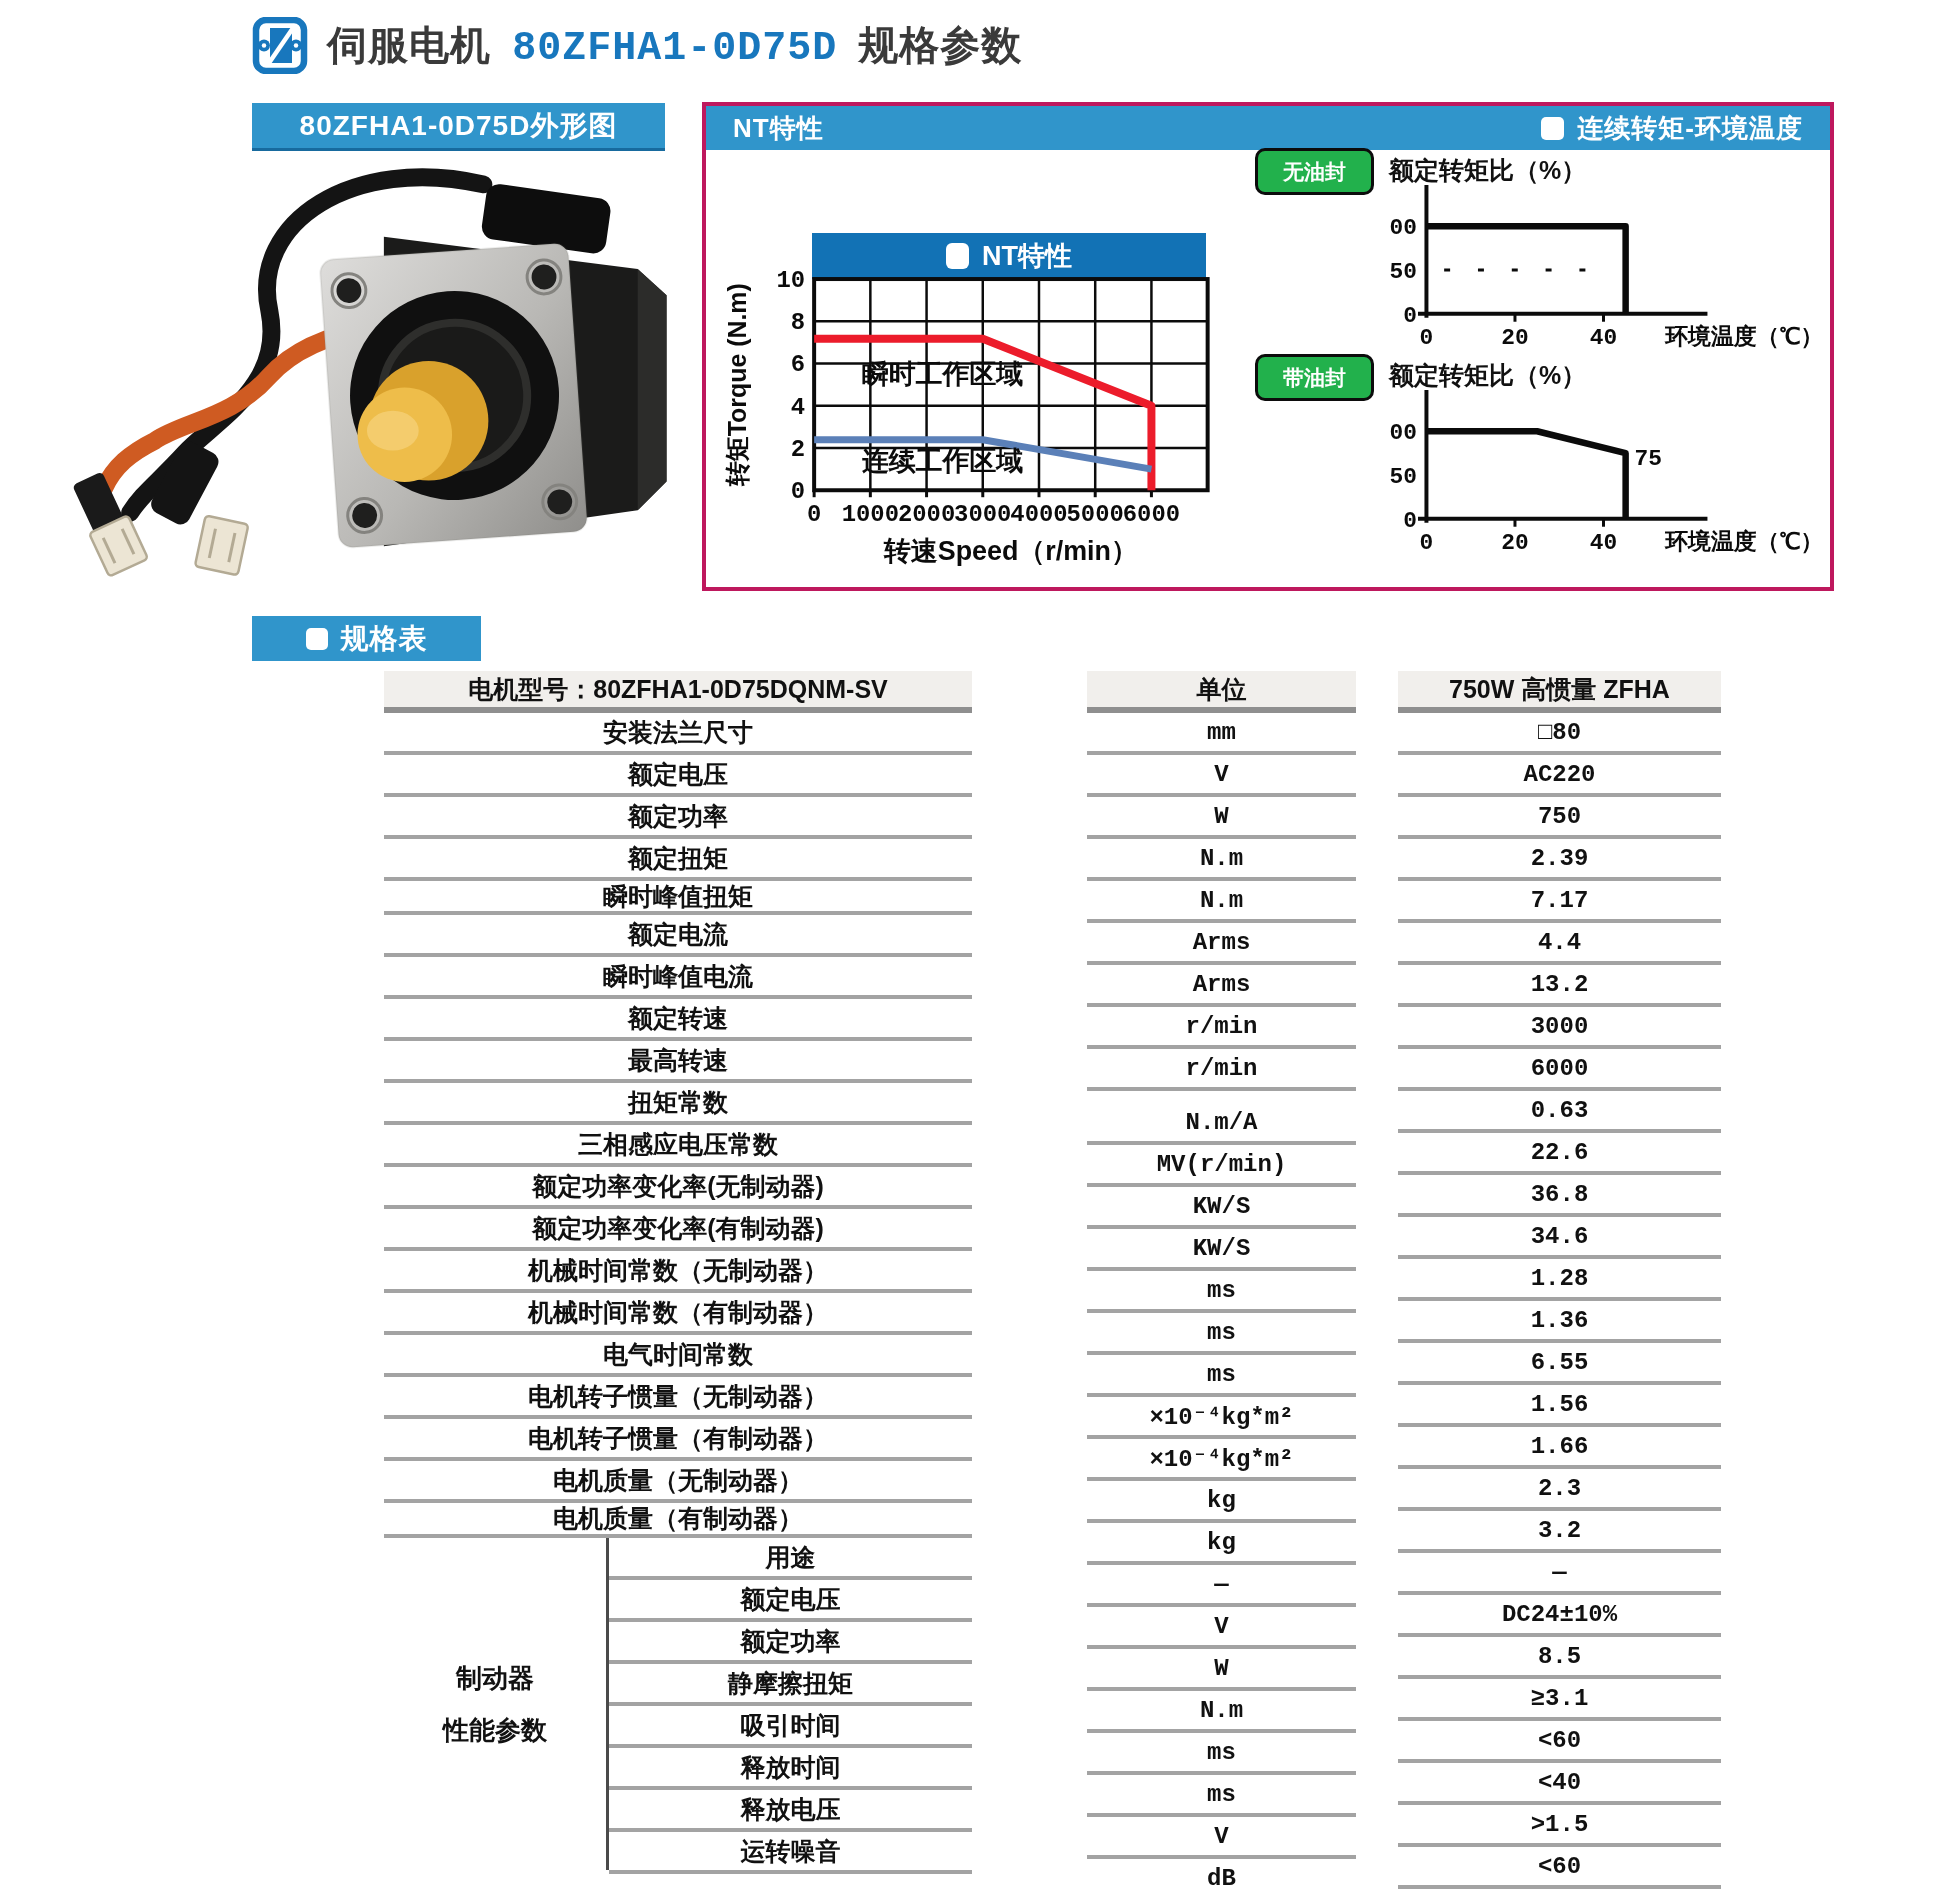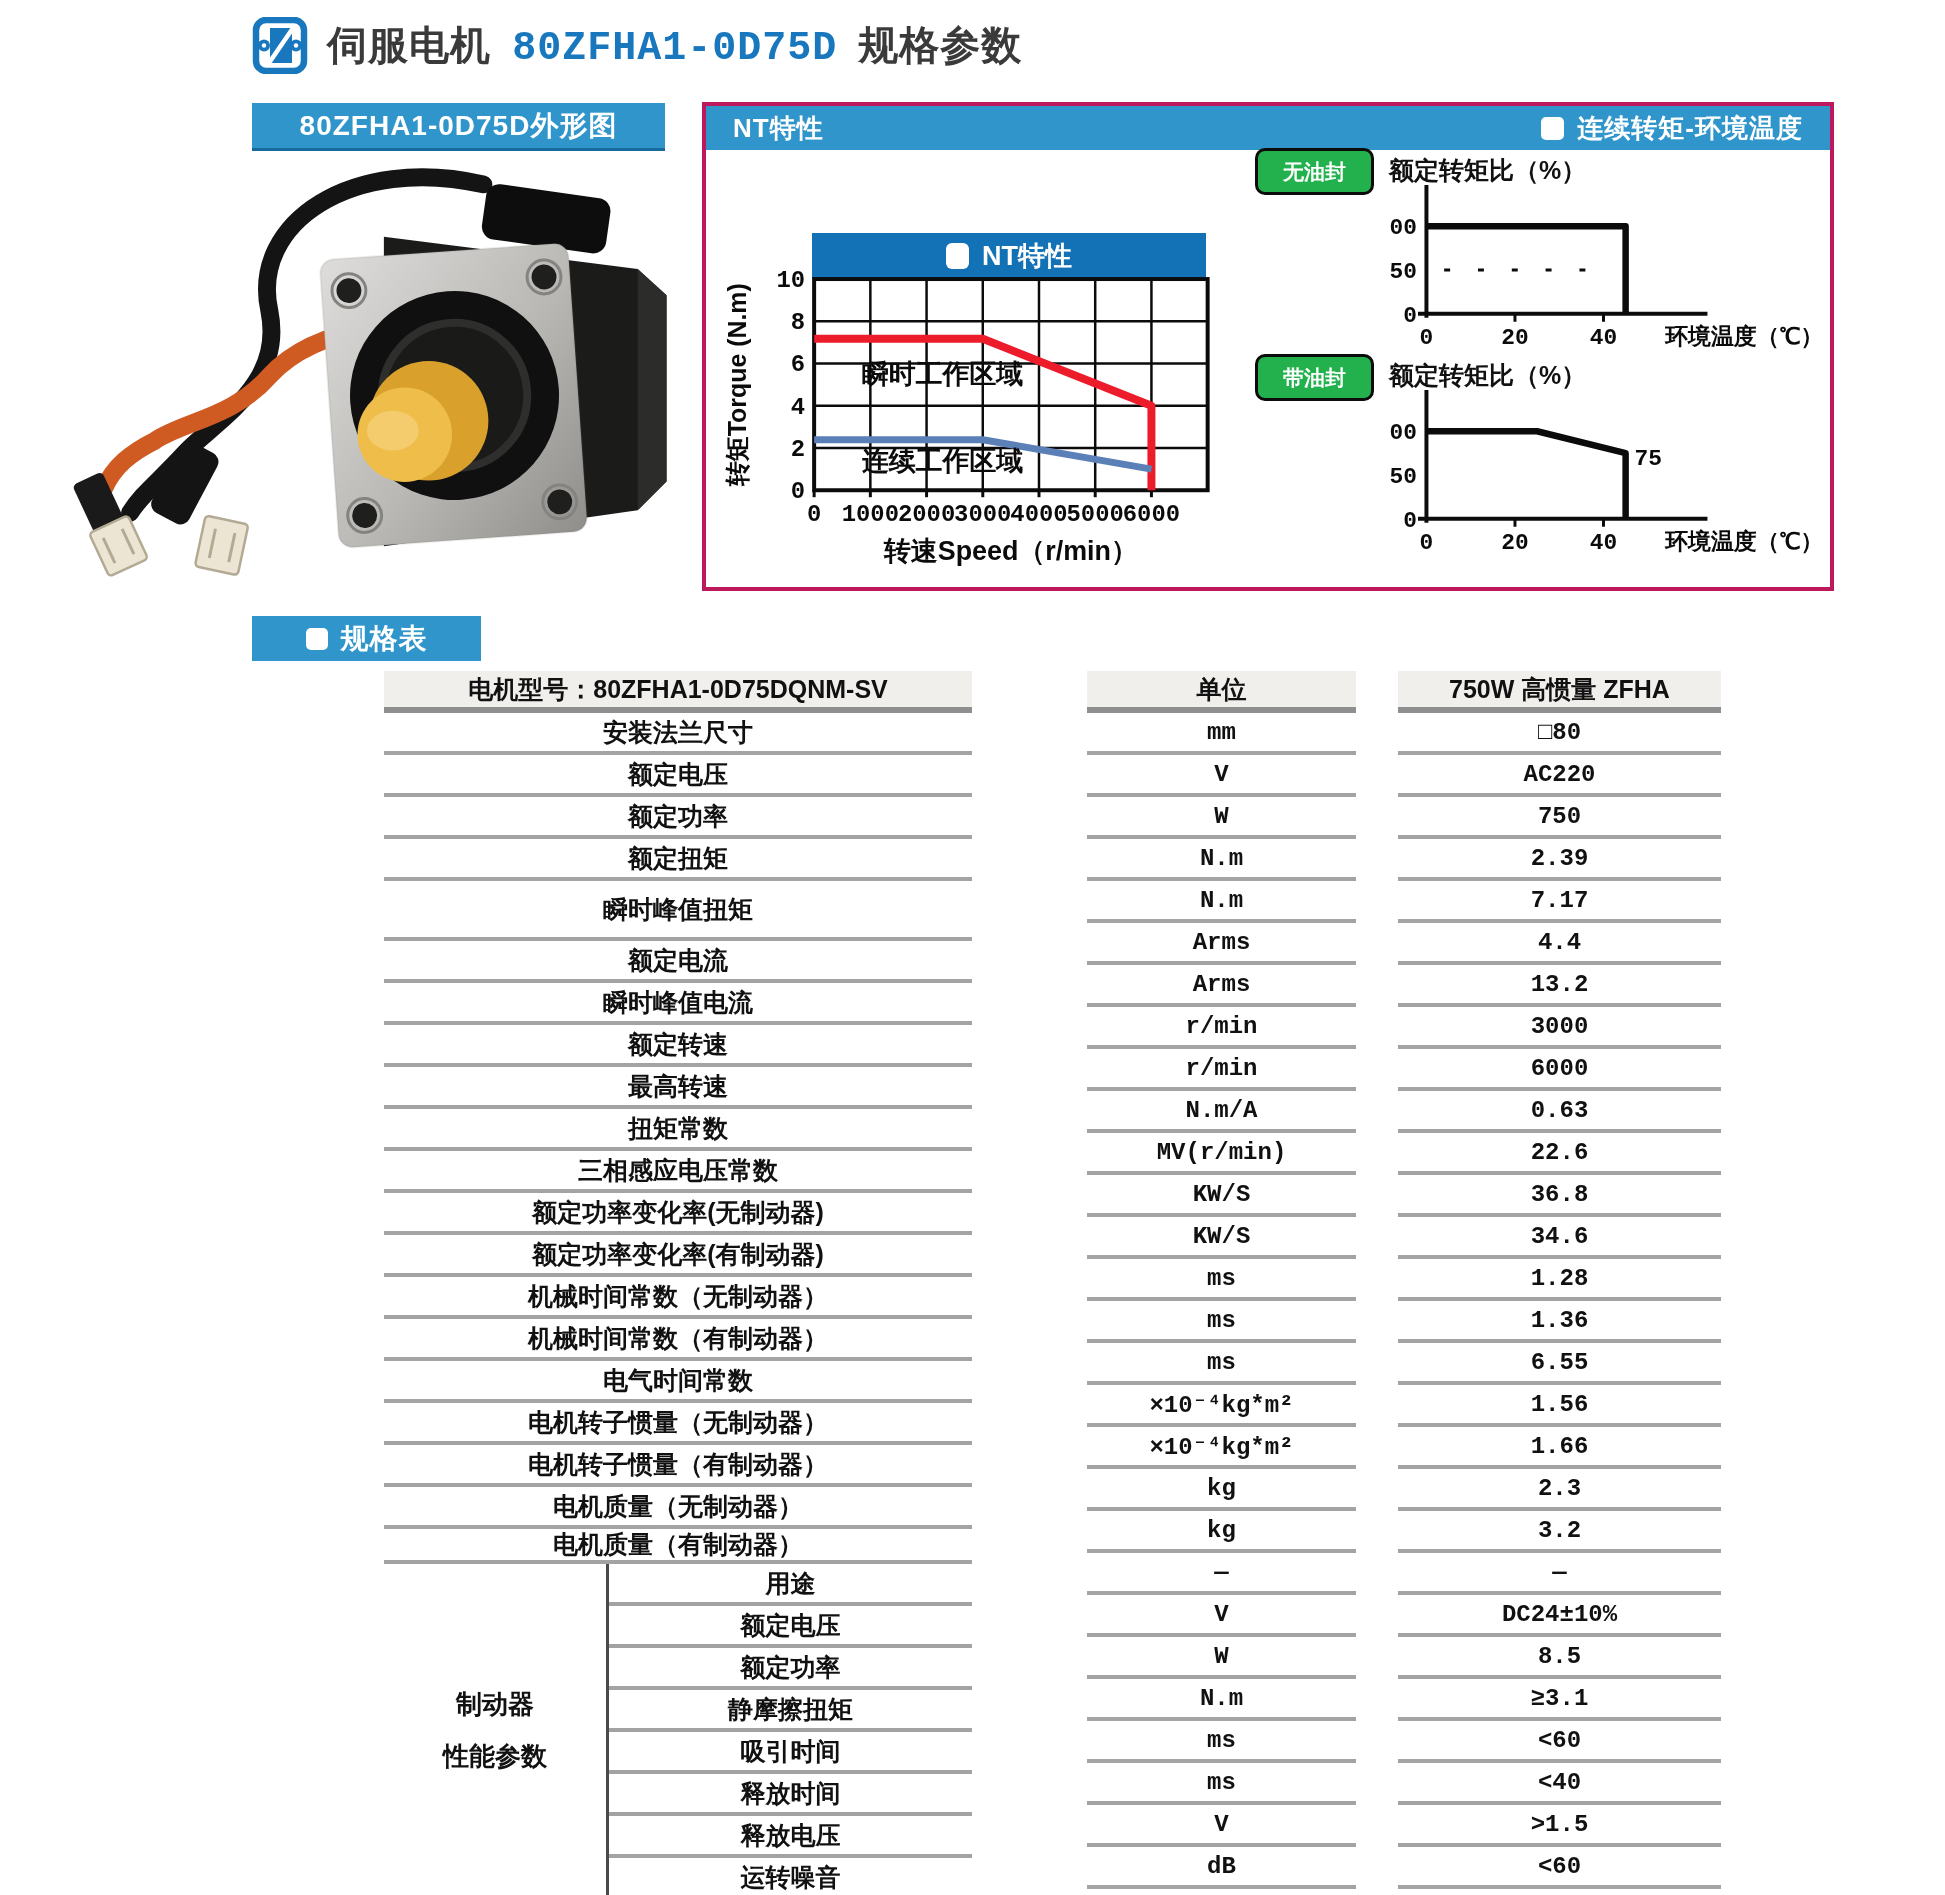--- a/index.html
+++ b/index.html
@@ -214,21 +214,21 @@
   <span class="wsq" style="width:22px;height:22px"></span>
   <span>规格表</span>
 </div>
 <div class="abs" id="spec-table">
   <div class="tcol" id="col-params" style="left:0;width:588px">
       <div class="cell th" style="height: 42px;">电机型号：80ZFHA1-0D75DQNM-SV</div>
       <div class="cell " style="height: 42px; font-family: Liberation Mono, monospace;">安装法兰尺寸</div>
       <div class="cell " style="height: 42px;">额定电压</div>
       <div class="cell " style="height: 42px;">额定功率</div>
       <div class="cell " style="height: 42px;">额定扭矩</div>
-      <div class="cell " style="height: 60px;">瞬时峰值扭矩</div>
+      <div class="cell " style="height: 34px;">瞬时峰值扭矩</div>
       <div class="cell " style="height: 42px;">额定电流</div>
       <div class="cell " style="height: 42px;">瞬时峰值电流</div>
       <div class="cell " style="height: 42px;">额定转速</div>
       <div class="cell " style="height: 42px;">最高转速</div>
       <div class="cell " style="height: 42px;">扭矩常数</div>
       <div class="cell " style="height: 42px;">三相感应电压常数</div>
       <div class="cell " style="height: 42px;">额定功率变化率(无制动器)</div>
       <div class="cell " style="height: 42px;">额定功率变化率(有制动器)</div>
       <div class="cell " style="height: 42px; text-align: right;">机械时间常数（无制动器）</div>
       <div class="cell " style="height: 42px;">机械时间常数（有制动器）</div>
@@ -258,21 +258,21 @@
       <div class="cell th" style="height: 42px;">单位</div>
       <div class="cell val" style="height: 42px;">mm</div>
       <div class="cell val" style="height: 42px;">V</div>
       <div class="cell val" style="height: 42px;">W</div>
       <div class="cell val" style="height: 42px;">N.m</div>
       <div class="cell val" style="height: 42px;">N.m</div>
       <div class="cell val" style="height: 42px;">Arms</div>
       <div class="cell val" style="height: 42px;">Arms</div>
       <div class="cell val" style="height: 42px;">r/min</div>
       <div class="cell val" style="height: 42px;">r/min</div>
-      <div class="cell val" style="height: 42px;">N.m/A</div>
+      <div class="cell val" style="height: 42px; margin-top: 12px;">N.m/A</div>
       <div class="cell val" style="height: 42px;">MV(r/min)</div>
       <div class="cell val" style="height: 42px;">KW/S</div>
       <div class="cell val" style="height: 42px;">KW/S</div>
       <div class="cell val" style="height: 42px;">ms</div>
       <div class="cell val" style="height: 42px;">ms</div>
       <div class="cell val" style="height: 42px;">ms</div>
       <div class="cell val" style="height: 42px;">×10⁻⁴kg*m²</div>
       <div class="cell val" style="height: 42px;">×10⁻⁴kg*m²</div>
       <div class="cell val" style="height: 42px;">kg</div>
       <div class="cell val" style="height: 42px;">kg</div>

